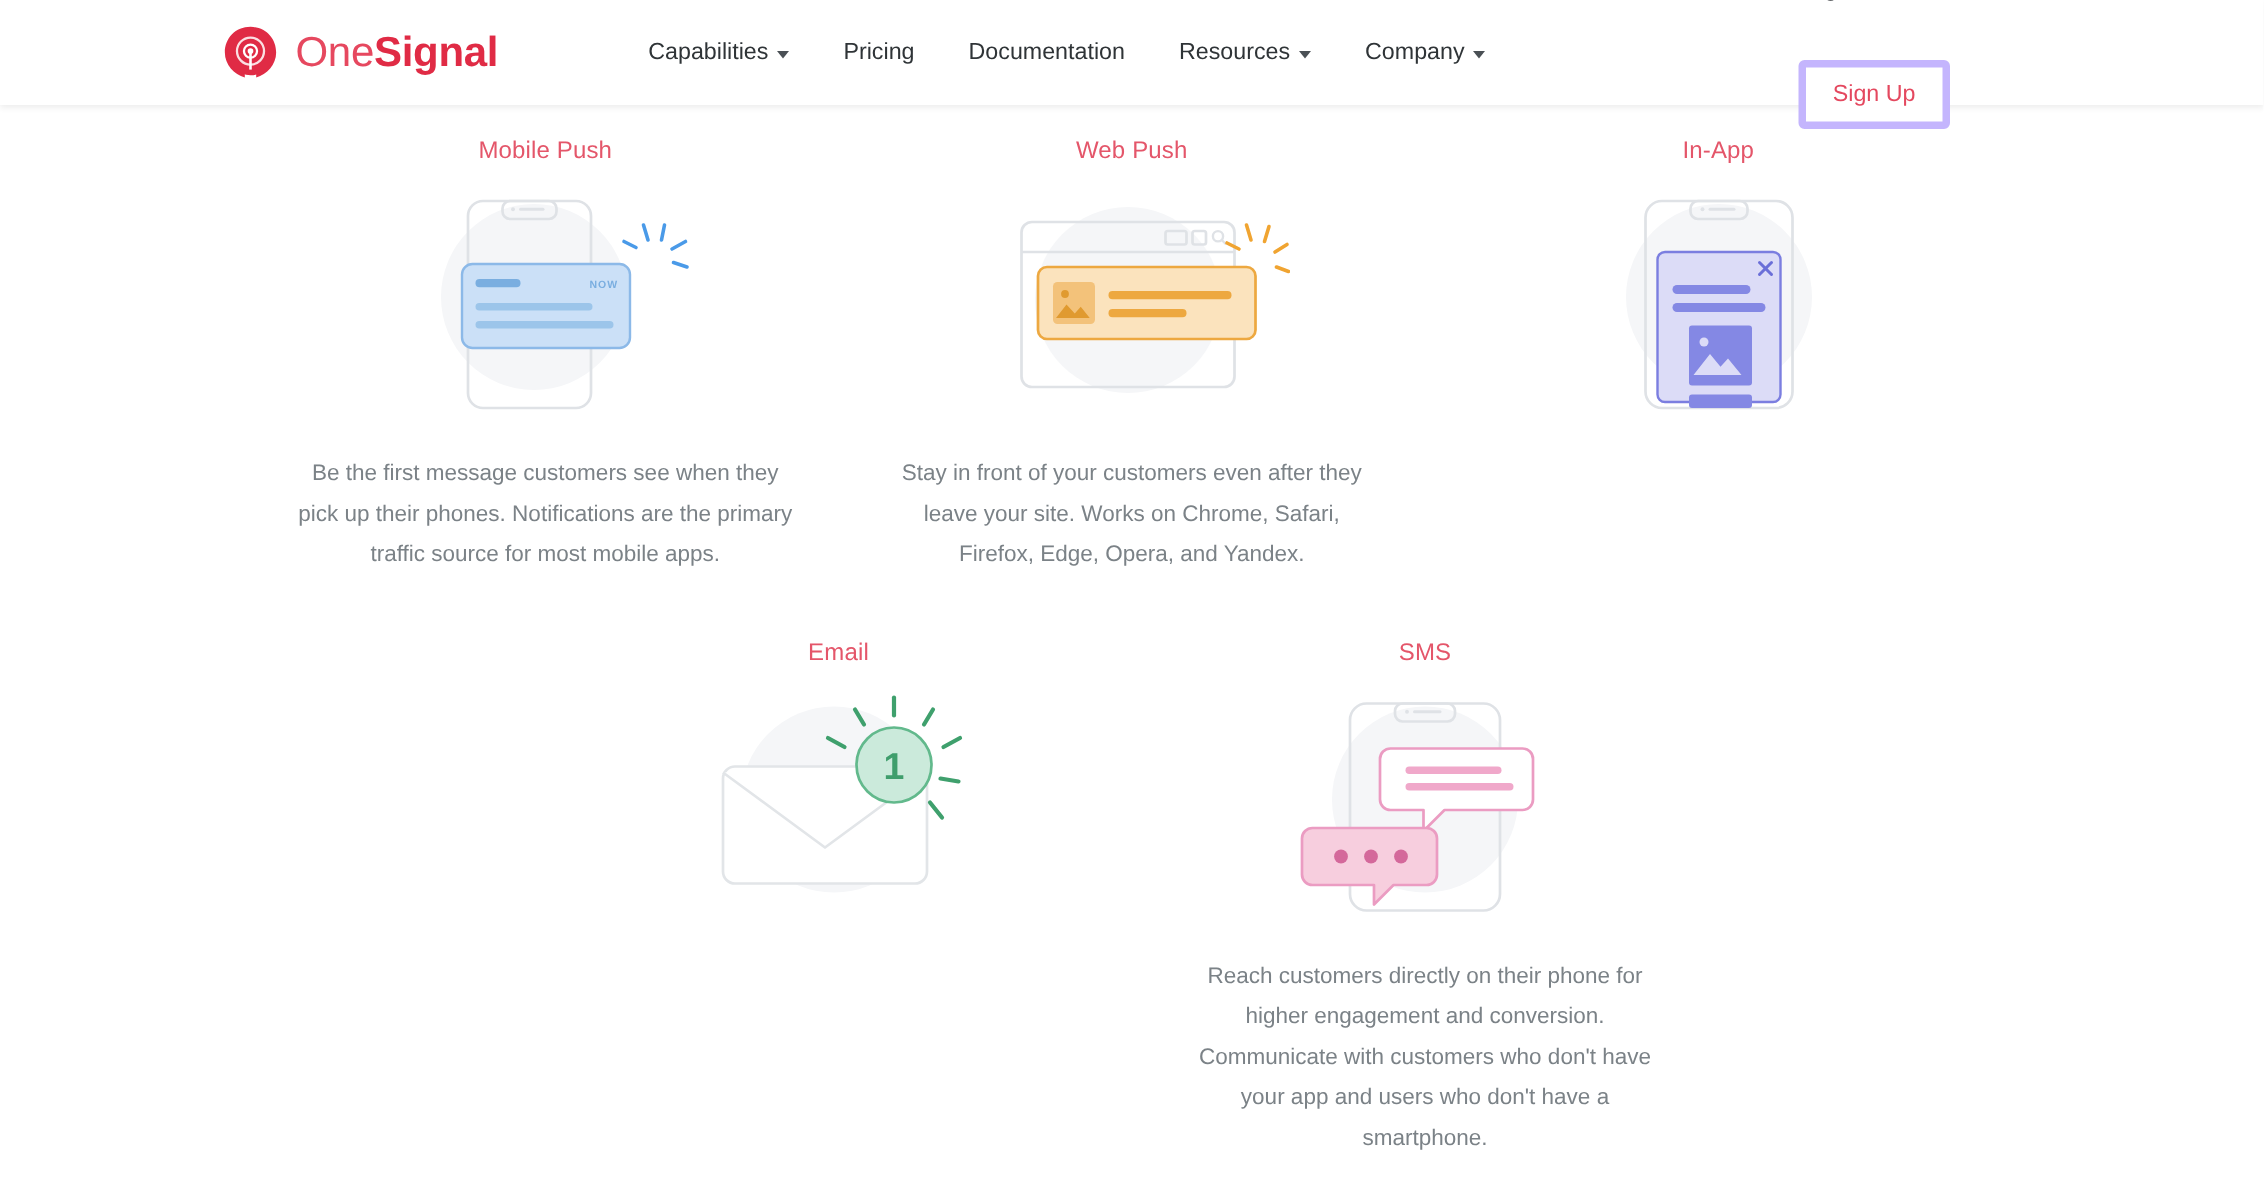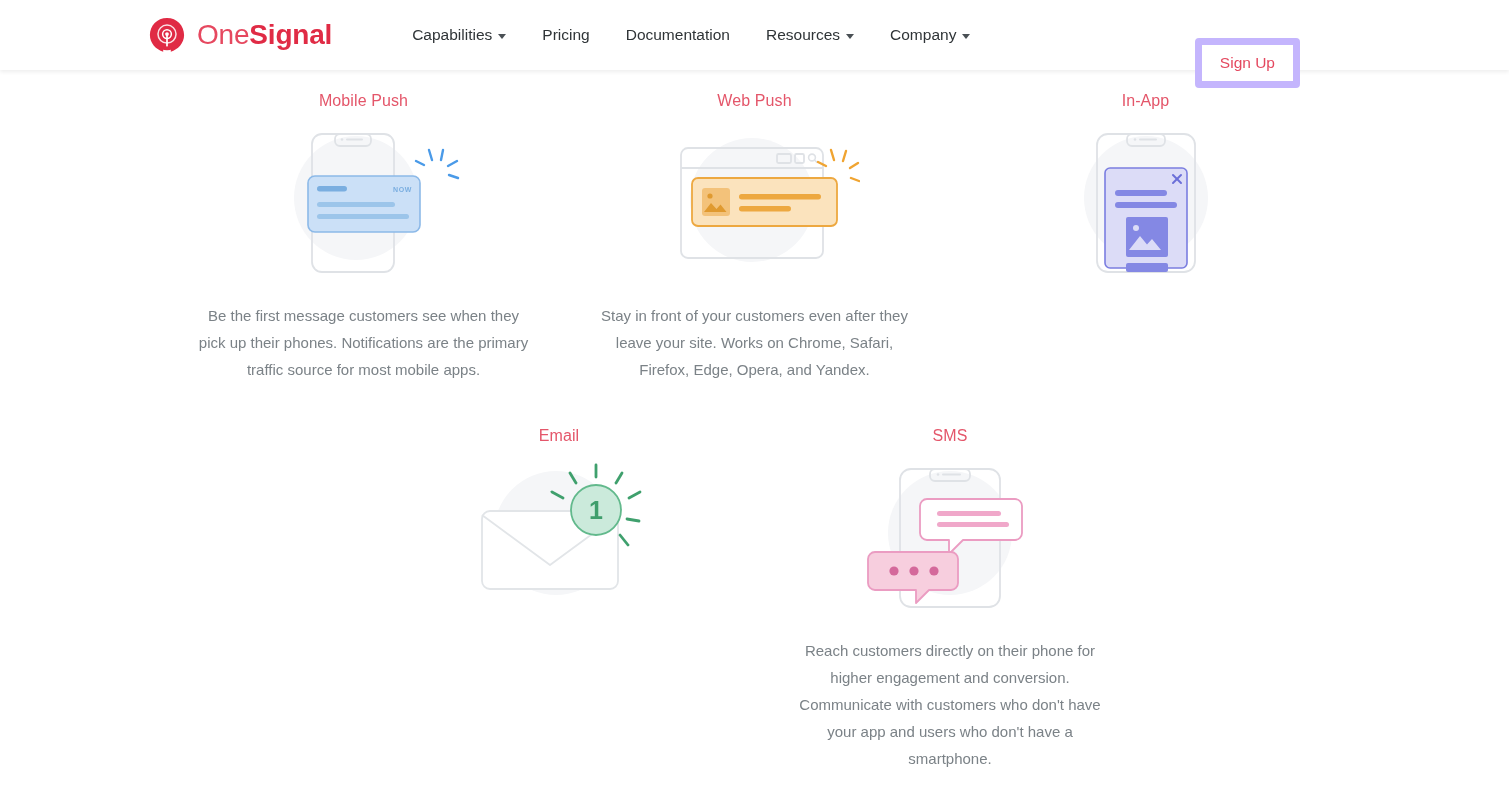--- a/index.html
+++ b/index.html
@@ -34,21 +34,21 @@
     font-size: 28px;
     letter-spacing: -0.2px;
     white-space: nowrap;
   }
   .logo-text .one { color: #e6485f; font-weight: 400; }
   .logo-text .signal { color: #e02b45; font-weight: 700; }
 
   .nav {
     display: flex;
     align-items: center;
-    margin-left: 80px;
+    margin-left: 100px;
     gap: 36px;
   }
   .nav-item {
     font-size: 15.5px;
     color: #2f3437;
     cursor: pointer;
     display: flex;
     align-items: center;
     gap: 6px;
     white-space: nowrap;
@@ -74,21 +74,21 @@
   .login-link {
     font-size: 15.5px;
     color: #2f3437;
     cursor: pointer;
     white-space: nowrap;
   }
   .signup-btn {
     font-size: 15.5px;
     color: #e4485f;
     background: #ffffff;
-    border: 7px solid #c4b5fd;
+    border: 5px solid #c4b5fd;
     border-radius: 4px;
     padding: 9px 18px;
     cursor: pointer;
     white-space: nowrap;
     font-family: "Liberation Sans", sans-serif;
   }
 
   
   .main { padding-top: 22px; }
   .row {

